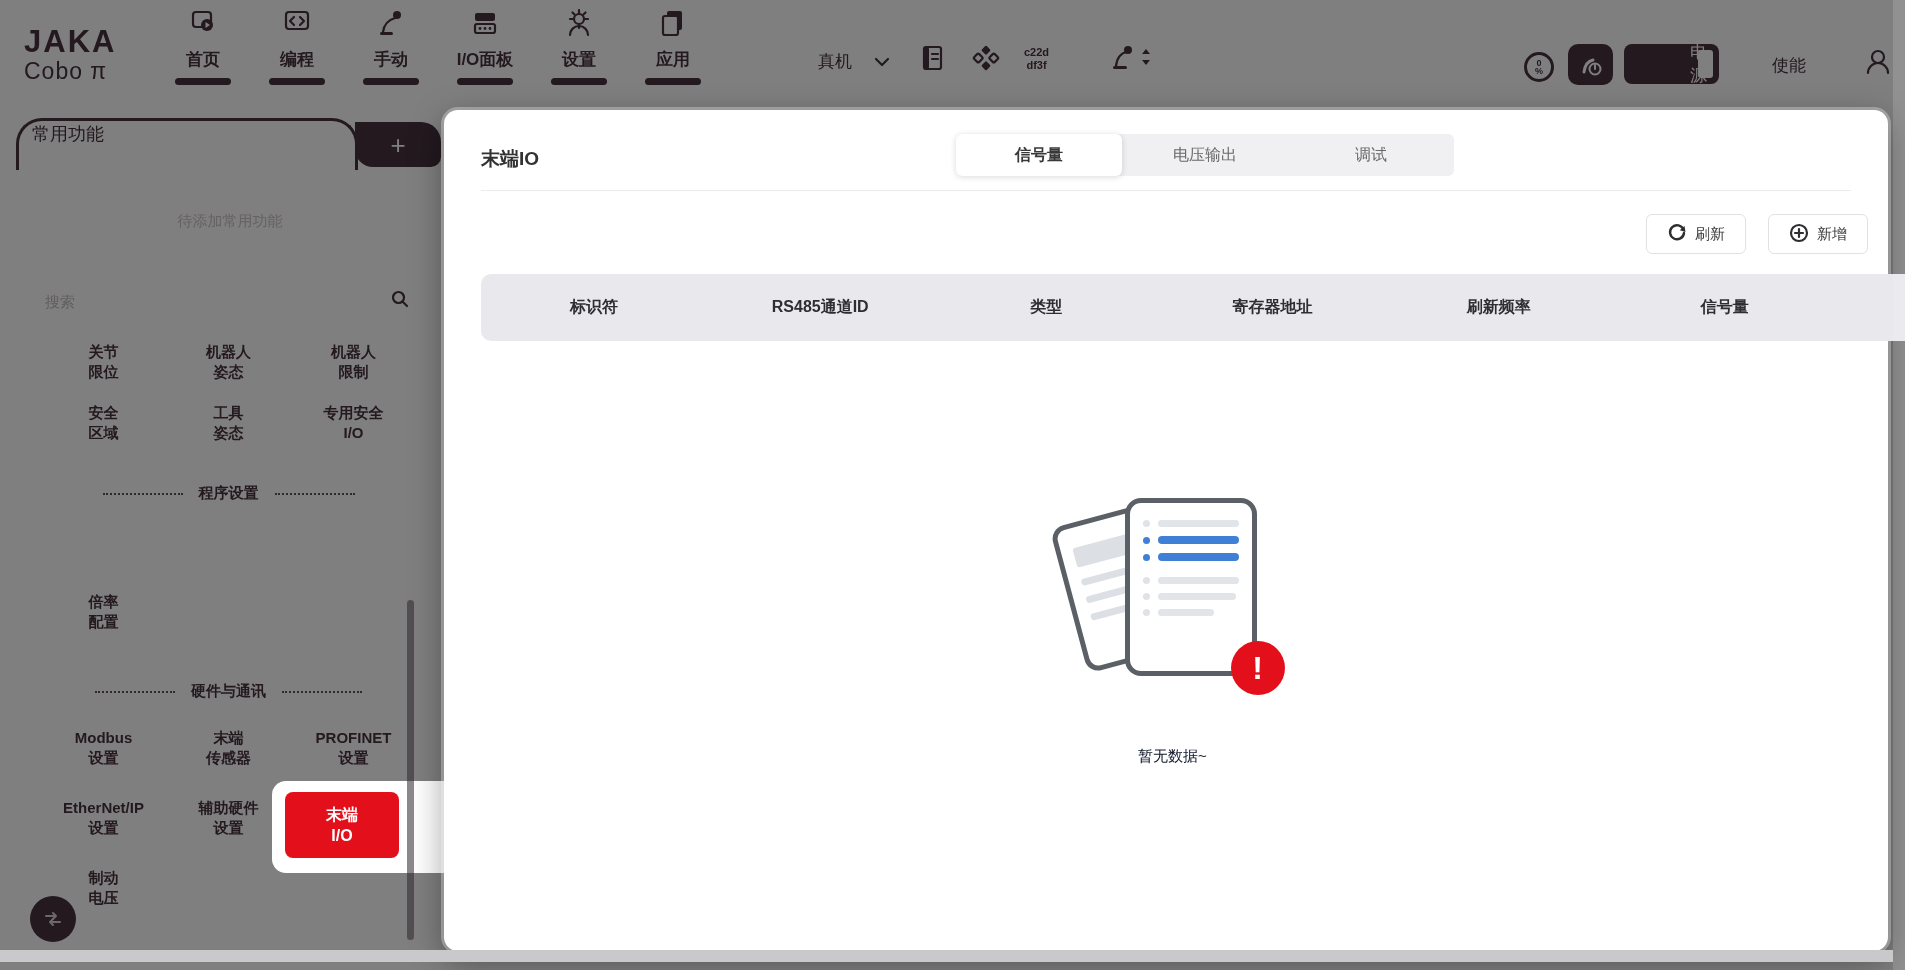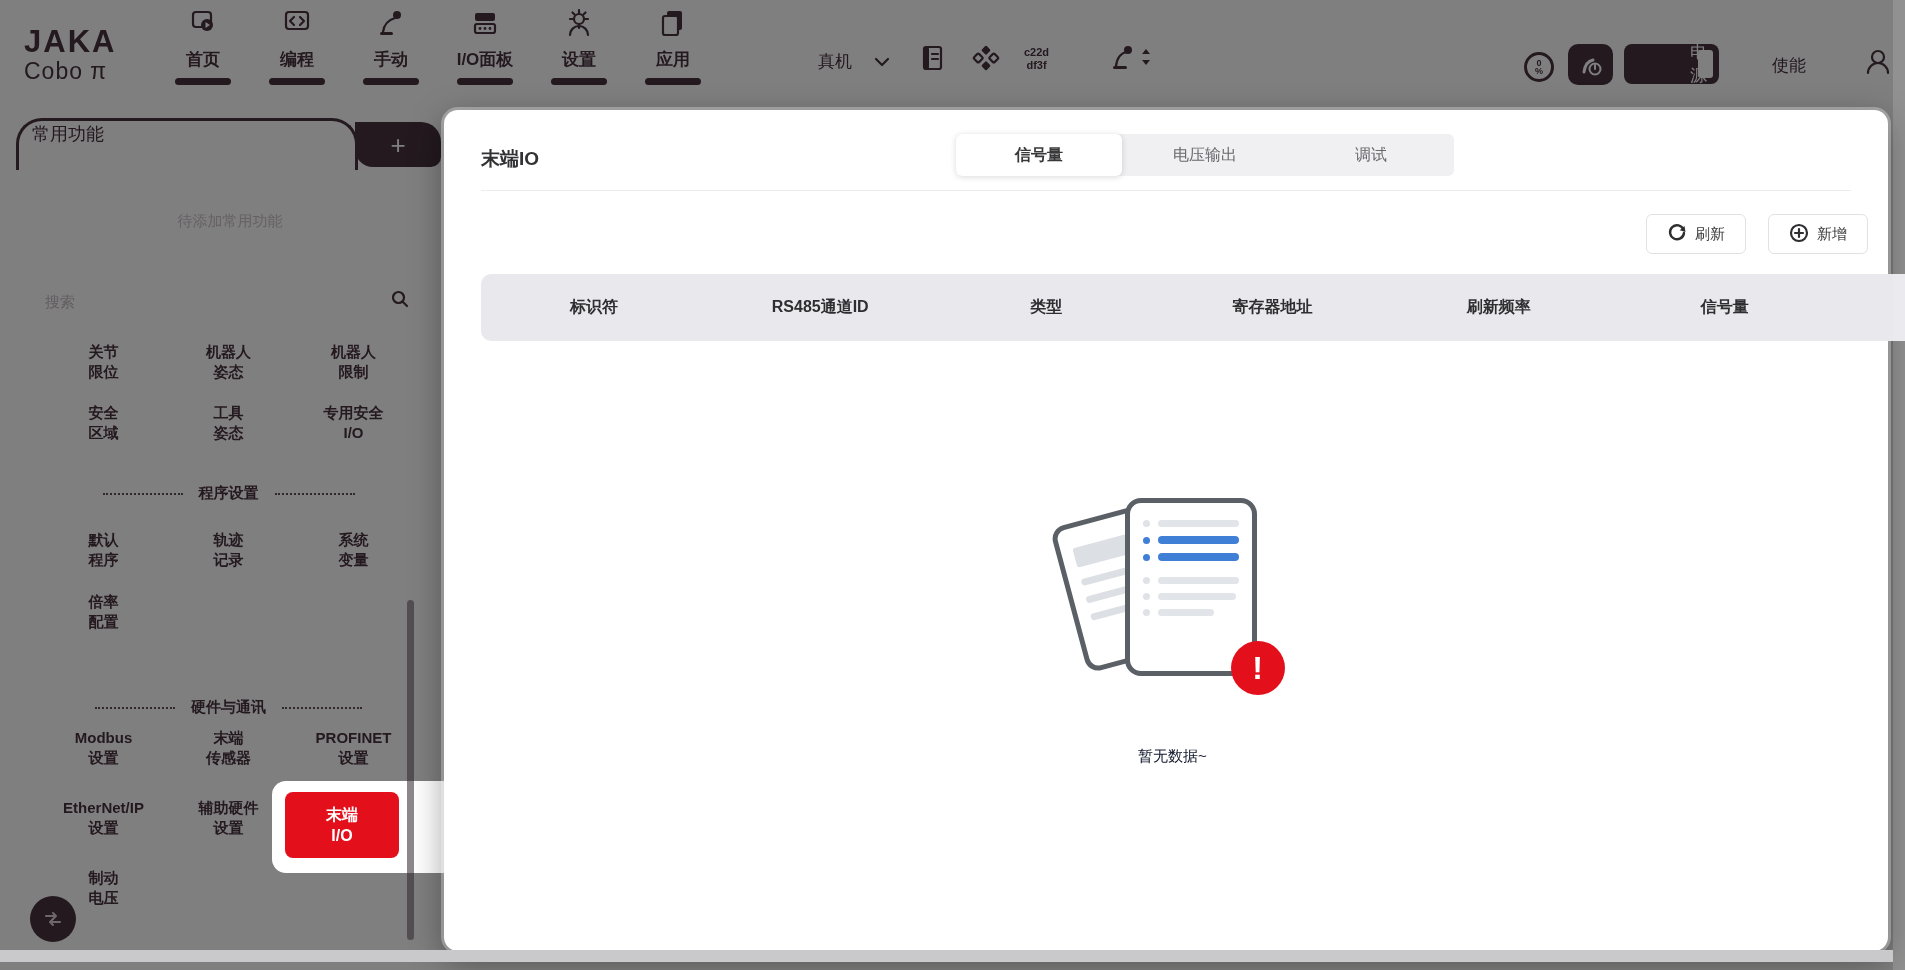--- a/index.html
+++ b/index.html
@@ -60,21 +60,21 @@
   .searchrow{position:absolute;left:35px;top:190px;width:366px;display:flex;align-items:center;justify-content:space-between;}
   .searchrow input{border:none;outline:none;background:transparent;font-size:15px;color:var(--brand);
                    width:300px;font-family:inherit;}
   .searchrow input::placeholder{color:#beb8bc;}
   .srow{position:absolute;left:33px;width:375px;display:flex;}
   .cell{width:125px;text-align:center;font-size:15px;font-weight:600;color:var(--brand);line-height:20px;}
   .sdiv{position:absolute;left:33px;width:375px;display:flex;align-items:center;justify-content:center;gap:16px;
         color:var(--brand);font-size:15px;font-weight:600;}
   .sdiv .dots{width:80px;border-top:2px dotted var(--brand);height:0;opacity:.85;}
   .r1{top:242px;} .r2{top:303px;} .s1{top:384px;} .r3{top:430px;} .r4{top:492px;}
-  .s2{top:598px;} .r5{top:628px;} .r6{top:698px;} .r7{top:768px;}
+  .s2{top:582px;} .r5{top:628px;} .r6{top:698px;} .r7{top:768px;}
   .float-ball{position:absolute;left:22px;top:796px;width:46px;height:46px;border-radius:50%;
               background:var(--brand);display:flex;align-items:center;justify-content:center;}
 
   
   .overlay{position:absolute;inset:0;background:var(--dim);z-index:20;}
 
   
   .spot-halo{position:absolute;left:272px;top:781px;width:192px;height:92px;background:#fff;
              border-radius:14px 0 0 14px;z-index:25;}
   .spot-btn{position:absolute;left:285px;top:792px;width:114px;height:66px;background:var(--red);
@@ -292,34 +292,20 @@
           <div>I/O</div>
         </div>
     </div>
 
     <div class="sdiv s1">
       <span class="dots"></span>
       <span>程序设置</span>
       <span class="dots"></span>
     </div>
 
-    <div class="srow r3">
-      <div class="cell">
-          <div>默认</div>
-          <div>程序</div>
-        </div>
-      <div class="cell">
-          <div>轨迹</div>
-          <div>记录</div>
-        </div>
-      <div class="cell">
-          <div>系统</div>
-          <div>变量</div>
-        </div>
-    </div>
     <div class="srow r4">
       <div class="cell">
           <div>倍率</div>
           <div>配置</div>
         </div>
       <div class="cell"></div>
       <div class="cell"></div>
     </div>
 
     <div class="sdiv s2">

